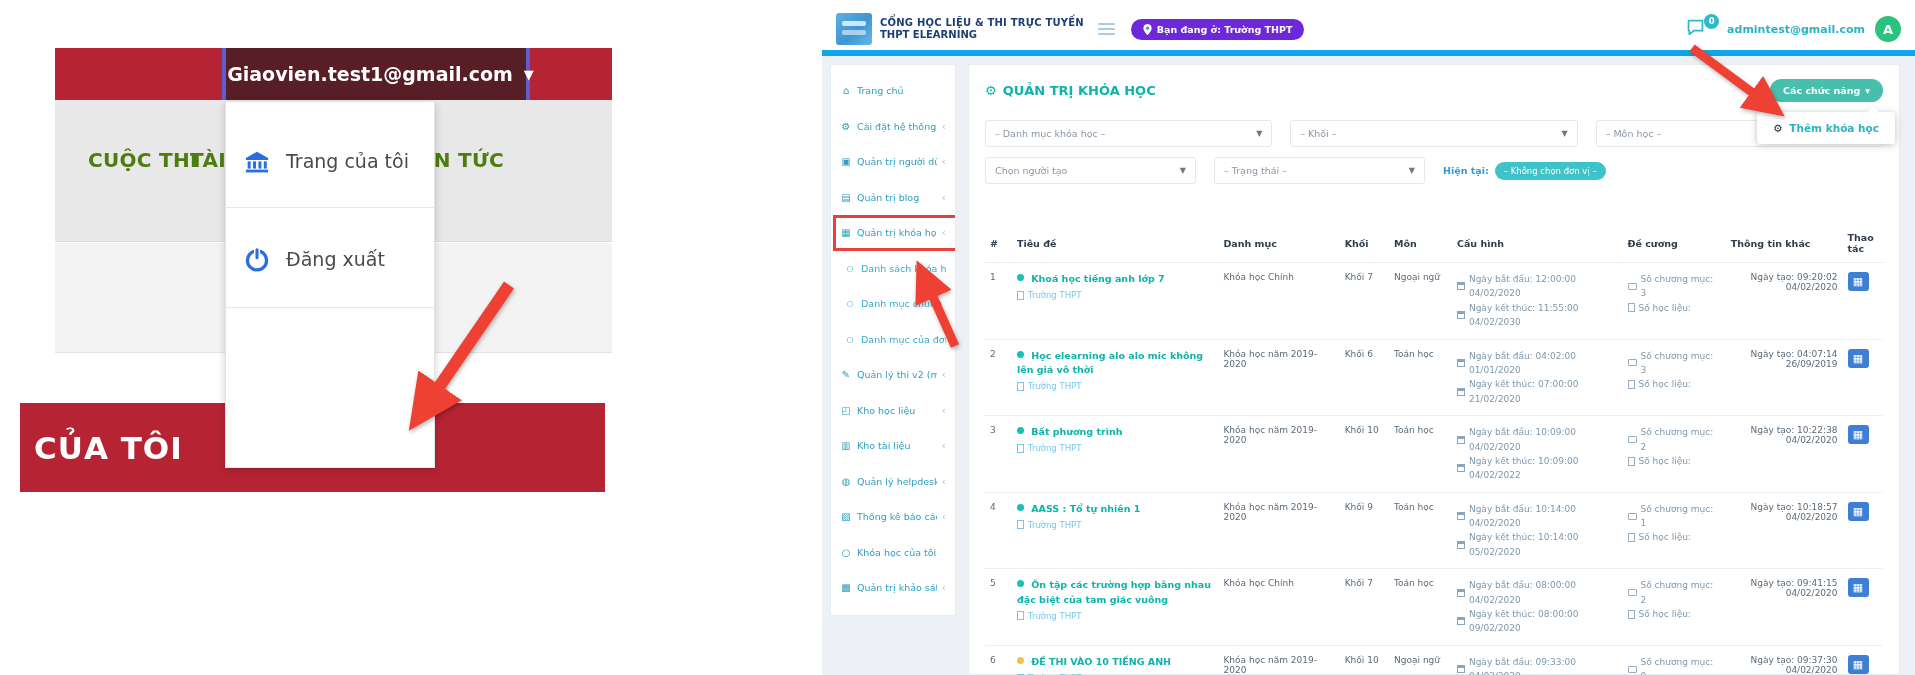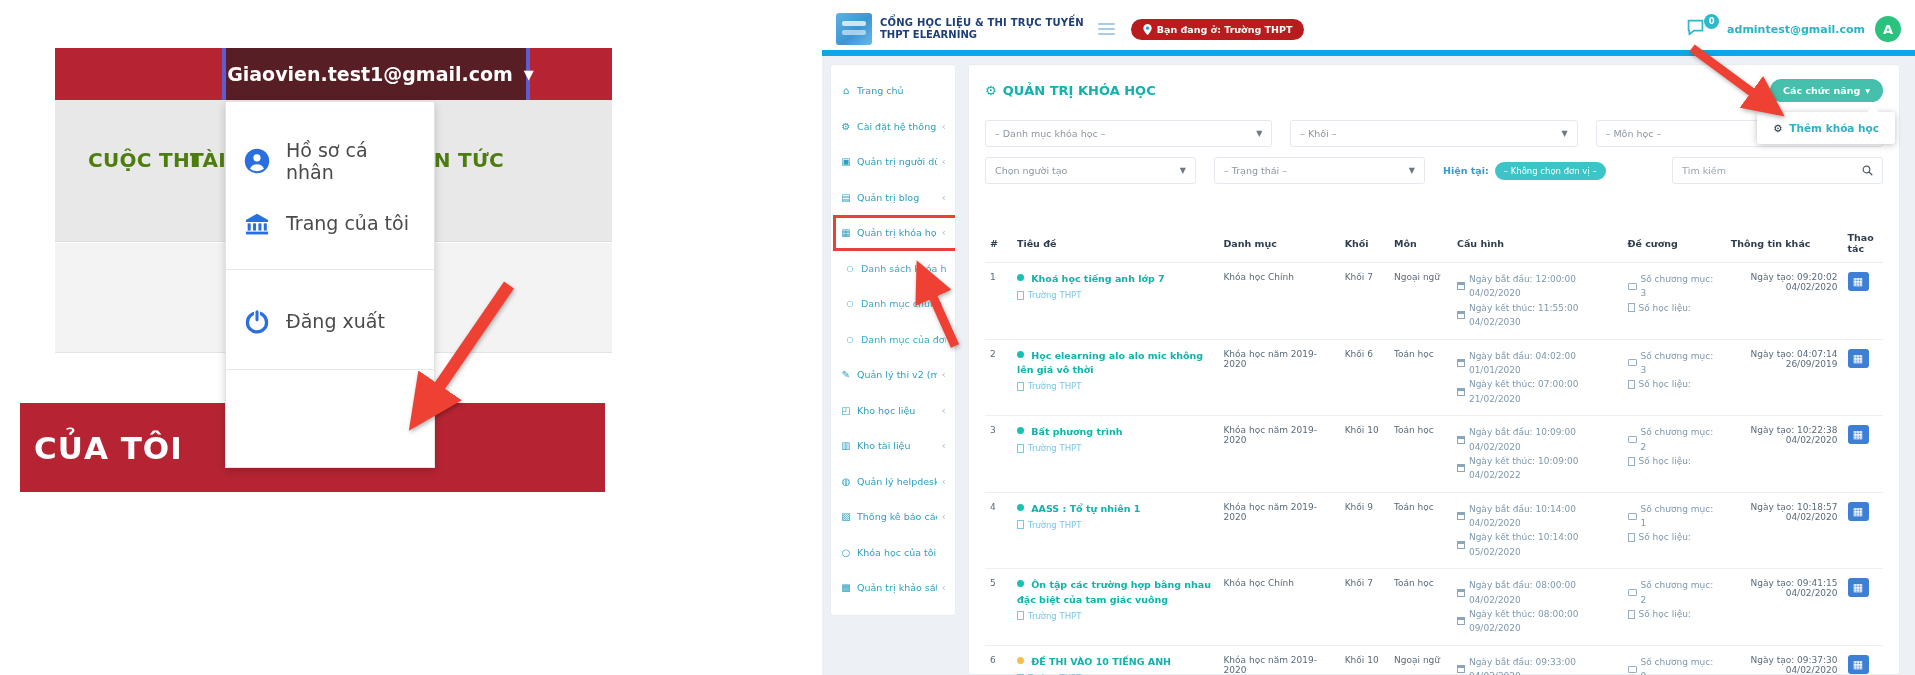--- a/index.html
+++ b/index.html
@@ -32,21 +32,21 @@
   .admin { position:absolute; left:822px; top:8px; width:1093px; height:667px; background:#edf1f6; }
   .adm-header { position:absolute; left:0; top:0; width:100%; height:48px; background:#fff;
     border-bottom:6px solid #0ea5e9; display:flex; align-items:center; padding:0 14px; }
   .logo { width:36px; height:32px; border-radius:3px; background:linear-gradient(135deg,#5db1e4 0%,#3d95d2 55%,#67b9e8 100%); margin-right:8px; position:relative; }
   .logo::after { content:""; position:absolute; left:6px; top:8px; width:24px; height:5px; background:rgba(255,255,255,.75); border-radius:2px; box-shadow:0 9px 0 rgba(255,255,255,.55); }
   .brand { line-height:1.25; }
   .brand .b1 { font-size:10px; font-weight:bold; color:#1d3f77; letter-spacing:.2px; }
   .brand .b2 { font-size:10px; font-weight:bold; color:#1d3f77; }
   .hamburger { margin-left:14px; cursor:pointer; }
   .hamburger div { width:17px; height:2.5px; background:#a9cbe8; margin:2.5px 0; border-radius:2px; }
-  .loc-pill { margin-left:16px; background:#b91c1c; color:#fff; font-size:9.5px; font-weight:bold; padding:5px 12px;
+  .loc-pill { margin-left:16px; background:#6d28d9; color:#fff; font-size:9.5px; font-weight:bold; padding:5px 12px;
     border-radius:12px; display:flex; align-items:center; gap:5px; cursor:pointer; }
   .hd-spacer { flex:1; }
   .msg-wrap { position:relative; margin-right:22px; cursor:pointer; }
   .msg-badge { position:absolute; right:-14px; top:-5px; width:15px; height:15px; border-radius:50%;
     background:#2cb9c9; color:#fff; font-size:8.5px; font-weight:bold; display:flex; align-items:center; justify-content:center; }
   .hd-email { color:#2ab3c4; font-size:11px; font-weight:bold; margin-right:10px; cursor:pointer; }
   .avatar { width:26px; height:26px; border-radius:50%; background:#2bc27f; color:#fff; font-size:13px; font-weight:bold;
     display:flex; align-items:center; justify-content:center; cursor:pointer; }
 
   .adm-sidebar { position:absolute; left:8px; top:56px; width:126px; height:552px; background:#fff;
@@ -124,28 +124,20 @@
       <span>Giaovien.test1@gmail.com</span>
       <span class="caret">▼</span>
     </div>
 
     <div class="banner">
       <span>CỦA TÔI</span>
     </div>
 
     <div class="user-menu">
       <div class="mi">
-        <svg viewBox="0 0 24 24">
-          <circle cx="12" cy="12" r="10.5" fill="#2a6ee0"></circle>
-          <circle cx="12" cy="9.3" r="3.1" fill="#ffffff"></circle>
-          <path d="M6 18.6a6.6 6.6 0 0 1 12 0 10.5 10.5 0 0 1-12 0z" fill="#ffffff"></path>
-        </svg>
-        <span>Hồ sơ cá nhân</span>
-      </div>
-      <div class="mi">
         <svg viewBox="0 0 24 24" fill="#2a6ee0">
           <path d="M2.5 9.5 12 4l9.5 5.5v1.6h-19z"></path>
           <rect x="4" y="12.3" width="2.6" height="6.2"></rect>
           <rect x="8.6" y="12.3" width="2.6" height="6.2"></rect>
           <rect x="13.2" y="12.3" width="2.6" height="6.2"></rect>
           <rect x="17.8" y="12.3" width="2.6" height="6.2"></rect>
           <rect x="2.5" y="19.4" width="19" height="2.4"></rect>
         </svg>
         <span>Trang của tôi</span>
       </div>
@@ -331,27 +323,20 @@
           <span>Chọn người tạo</span>
             <span class="car">▼</span>
         </div>
         <div class="sel">
           <span>– Trạng thái –</span>
             <span class="car">▼</span>
         </div>
         <div class="current">
           <span class="cur-lbl">Hiện tại:</span>
           <span class="cur-badge">– Không chọn đơn vị –</span>
-        </div>
-        <div class="search">
-          <input type="text" placeholder="Tìm kiếm" style="">
-          <svg width="11" height="11" viewBox="0 0 16 16">
-            <circle cx="6.5" cy="6.5" r="4.8" fill="none" stroke="#555e66" stroke-width="1.8"></circle>
-            <line x1="10.2" y1="10.2" x2="15" y2="15" stroke="#555e66" stroke-width="1.8"></line>
-          </svg>
         </div>
       </div>
 
       <table class="courses">
         <colgroup>
           <col style="width:3%">
             <col style="width:23%">
             <col style="width:13.5%">
             <col style="width:5.5%">
             <col style="width:7%">

